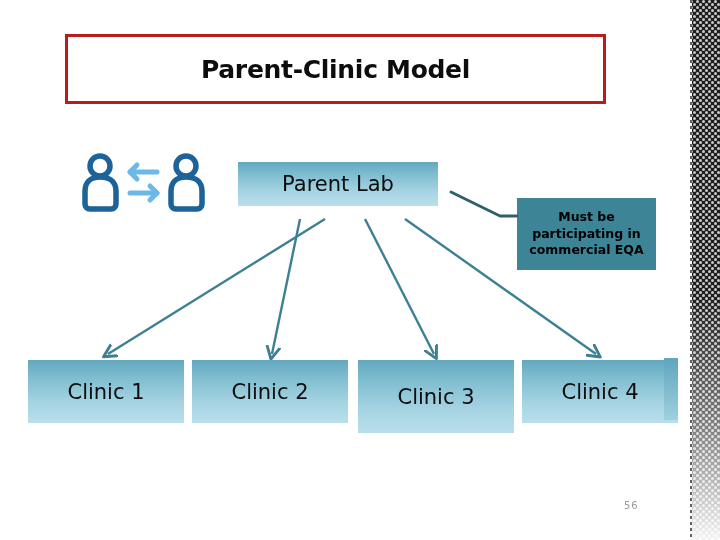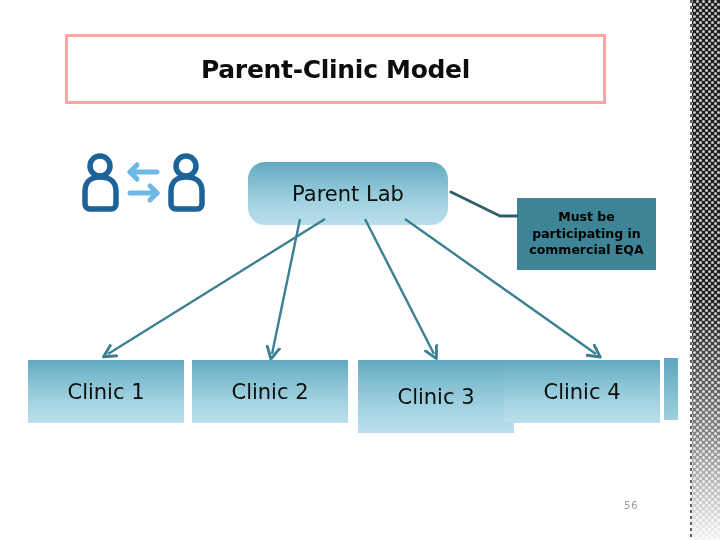--- a/index.html
+++ b/index.html
@@ -21,21 +21,21 @@
     overflow: hidden;
   }
 
   
   .title-box {
     position: absolute;
     left: 65px;
     top: 34px;
     width: 541px;
     height: 70px;
-    border: 3px solid #fca5a5;
+    border: 3px solid #b91c1c;
     background: #ffffff;
     box-sizing: border-box;
     display: flex;
     align-items: center;
     justify-content: center;
   }
   .title-text {
     font-family: "DejaVu Sans", sans-serif;
     font-size: 25px;
     font-weight: bold;
@@ -62,30 +62,29 @@
     justify-content: center;
     box-sizing: border-box;
   }
   .node-label {
     font-family: "DejaVu Sans", sans-serif;
     font-size: 21px;
     color: #0d0d0d;
     white-space: nowrap;
   }
   .parent-lab {
-    left: 248px;
+    left: 238px;
     top: 162px;
     width: 200px;
-    height: 63px;
-    border-radius: 17px;
+    height: 44px;
   }
   .clinic-1 { left: 28px;  top: 360px; width: 156px; height: 63px; }
   .clinic-2 { left: 192px; top: 360px; width: 156px; height: 63px; }
   .clinic-3 { left: 358px; top: 360px; width: 156px; height: 73px; }
-  .clinic-4 { left: 504px; top: 360px; width: 156px; height: 63px; }
+  .clinic-4 { left: 522px; top: 360px; width: 156px; height: 63px; }
 
   
   .eqa-box {
     position: absolute;
     left: 517px;
     top: 198px;
     width: 139px;
     height: 72px;
     background: #3d8496;
     display: flex;

